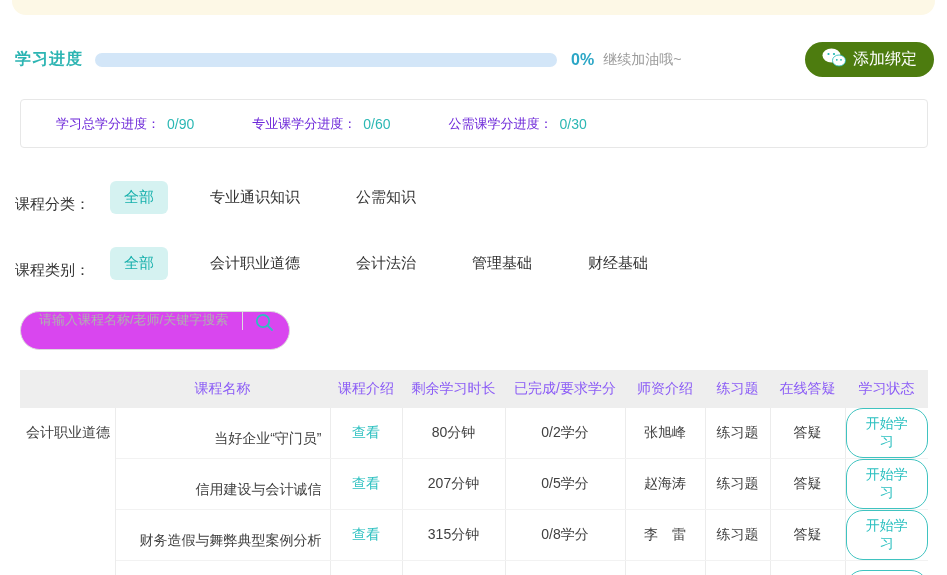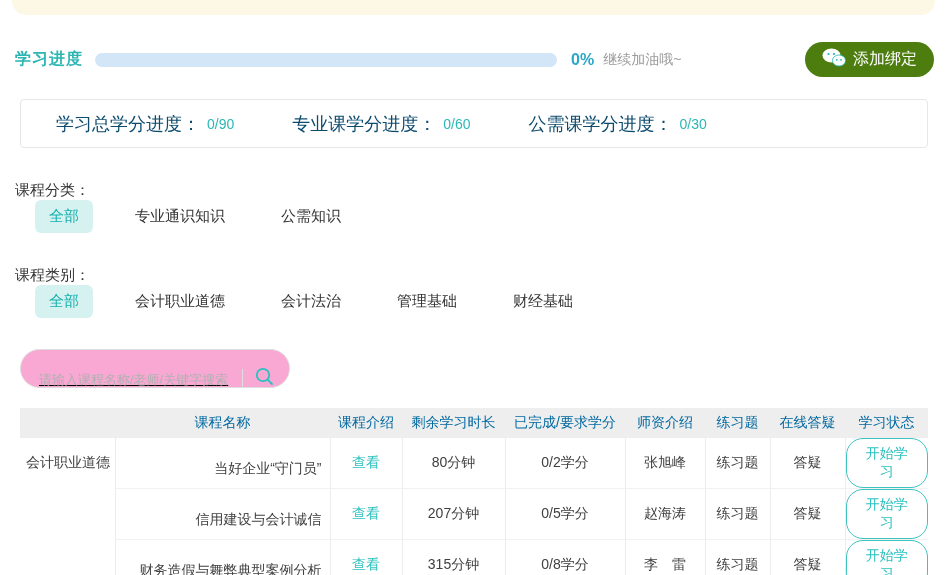--- a/index.html
+++ b/index.html
@@ -18,46 +18,46 @@
   .progress-percent { margin-left: 14px; font-size: 16px; font-weight: bold; color: #2ba6c6; }
   .progress-hint { margin-left: 9px; font-size: 14px; color: #9b9b9b; }
   .bind-btn { margin-left: auto; display: flex; align-items: center; gap: 7px;
     background: #4d7c0f; color: #fff; border: none; border-radius: 18px; height: 35px;
     padding: 0 17px; font-size: 16px; cursor: pointer; font-family: inherit; }
 
   
   .credits-box { margin: 22px 19px 0 20px; height: 49px; border: 1px solid #e7e7e7;
     border-radius: 4px; display: flex; align-items: center; padding: 0 24px 0 35px; }
   .credit-item { display: flex; align-items: center; margin-right: 58px; }
-  .credit-label { font-size: 18px; color: #0c4a6e; font-family: Liberation Serif, serif; }
+  .credit-label { font-size: 13px; color: #6d28d9; font-family: Liberation Serif, serif; }
   .credit-value { font-size: 14px; color: #2cb8b4; margin-left: 7px; }
   .detail-btn { margin-left: auto; background: #fff; border: 1px solid #2cc0c0; color: #2cc0c0;
     border-radius: 15px; padding: 5px 12px; font-size: 13px; cursor: pointer; font-family: inherit; }
 
   
-  .filter-row { display: flex; align-items: flex-start; margin: 33px 15px 0; font-size: 15px; flex-direction: column; }
+  .filter-row { display: flex; align-items: flex-end; margin: 33px 15px 0; font-size: 15px; }
   .filter-label { color: #333; }
   .filter-options { display: flex; align-items: center; margin-left: 20px; }
   .filter-opt { color: #333; cursor: pointer; padding: 7px 14px; margin-right: 28px; border-radius: 6px; }
   .filter-opt.active { background: #d5f2f1; color: #17b0ac; font-weight: normal; }
 
   
   .search-row { margin: 31px 20px 0; }
   .search-box { width: 270px; height: 39px; border: 1px solid #ddd; border-radius: 20px;
-    display: flex; align-items: flex-end; padding: 0 14px 0 18px; background: #f9a8d4; text-decoration: underline; }
+    display: flex; align-items: flex-start; padding: 0 14px 0 18px; background: #d946ef; }
   .search-box input { flex: 1; border: none; outline: none; font-size: 13px; color: #333;
     font-family: inherit; background: transparent; min-width: 0; }
   .search-box input::placeholder { color: #b0b0b0; }
   .search-divider { width: 1px; height: 18px; background: #ddd; margin: 0 11px 0 4px; }
   .search-icon { display: flex; cursor: pointer; }
 
   
   table { margin: 20px 19px 0 20px; width: 908px; border-collapse: collapse;
     table-layout: fixed; font-size: 14px; }
-  thead th { background: #eee; color: #0369a1; font-weight: normal; height: 30px;
+  thead th { background: #eee; color: #8b5cf6; font-weight: normal; height: 38px;
     text-align: center; }
   tbody td { height: 47px; text-align: center; color: #404040; background: #fff;
     border-bottom: 1px solid #f2f2f2; }
   tbody td + td { border-left: 1px solid #ececec; }
   td.group-cell { border-right: 1px solid #ececec; vertical-align: top; padding-top: 16px;
     text-align: left; padding-left: 6px; border-bottom: none; }
   td.name-cell { text-align: right; padding: 18px 8px 6px 12px; line-height: 1.55; }
   .view-link { color: #2cc0c0; cursor: pointer; }
   .start-btn { display: inline-block; background: #fff; border: 1px solid #3fc3c0;
     color: #2cc0c0; border-radius: 17px; padding: 6px 13px; font-size: 14px;

